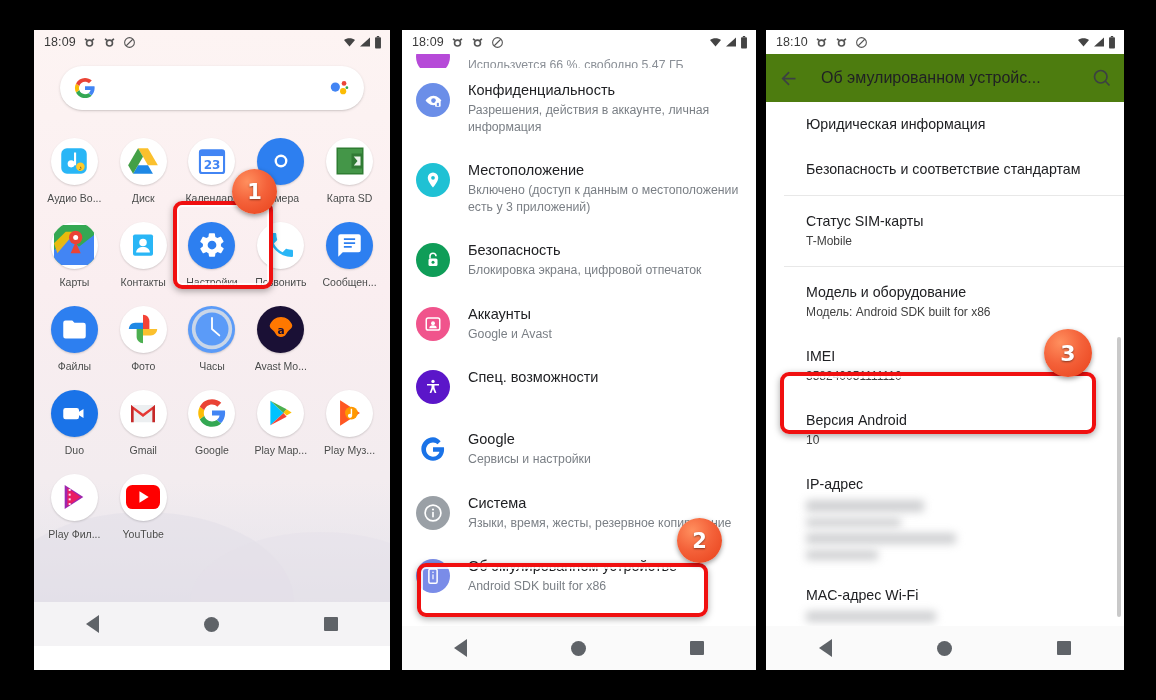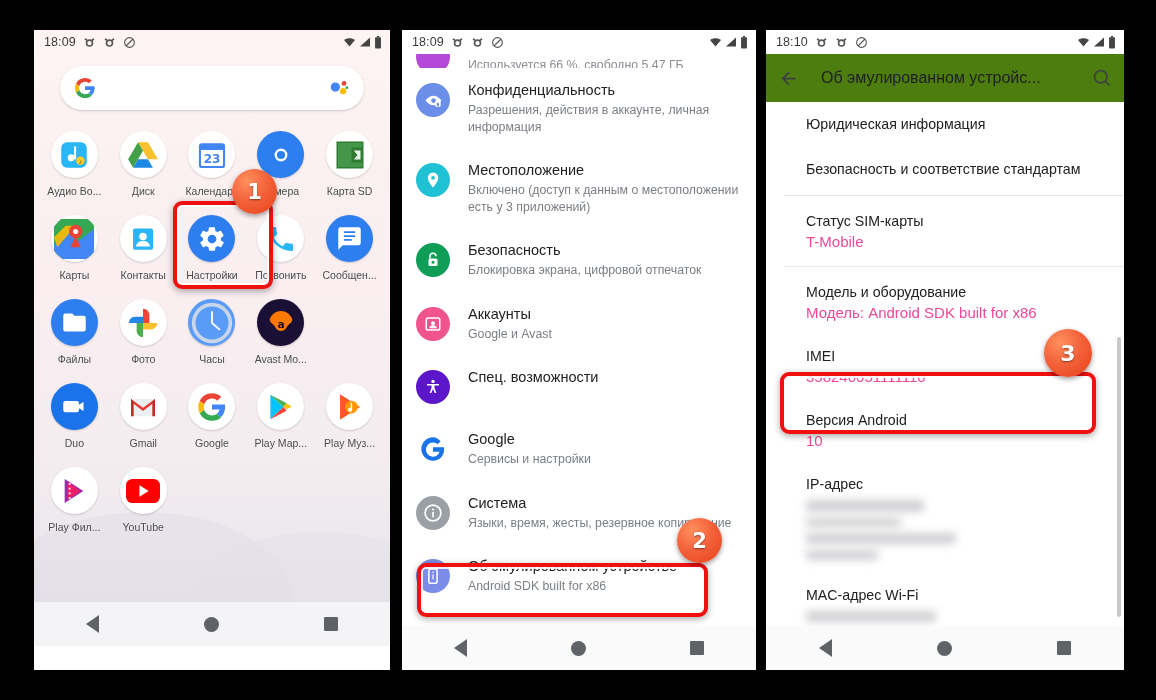--- a/index.html
+++ b/index.html
@@ -35,21 +35,21 @@
     border-radius:50% 50% 0 0 / 100% 100% 0 0;background:rgba(226,223,231,.55);}
   .home-hill2{position:absolute;bottom:44px;right:-60px;width:260px;height:70px;
     border-radius:50% 50% 0 0 / 100% 100% 0 0;background:rgba(228,225,233,.45);}
 
   .searchbar{position:absolute;left:26px;right:26px;top:36px;height:44px;border-radius:23px;
     background:#fff;box-shadow:0 1px 3px rgba(0,0,0,.14),0 1px 1px rgba(0,0,0,.06);
     display:flex;align-items:center;justify-content:space-between;padding:0 14px;box-sizing:border-box;}
 
   .grid{position:absolute;left:0;right:0;top:96px;padding:0 6px;box-sizing:border-box;}
   .grid-row{display:flex;}
-  .cell{width:68.8px;height:84px;display:flex;flex-direction:column;align-items:center;}
+  .cell{width:68.8px;height:84px;display:flex;flex-direction:column;align-items:center;justify-content:center;}
   .app-ico{width:47px;height:47px;border-radius:50%;margin-top:5px;position:relative;
     display:flex;align-items:center;justify-content:center;overflow:hidden;
     box-shadow:0 1px 2px rgba(0,0,0,.16);}
   .app-lbl{margin-top:7px;font-size:10.5px;color:#4a4a4a;white-space:nowrap;
     max-width:68px;overflow:hidden;text-overflow:ellipsis;text-align:center;
     text-shadow:0 0 2px rgba(255,255,255,.7);}
 
   
   .navbar{position:absolute;left:0;right:0;bottom:0;height:44px;background:#f4f3f5;
     display:flex;align-items:center;justify-content:space-around;}
@@ -68,21 +68,21 @@
   .rtitle{font-size:14.5px;color:#202124;line-height:19px;}
   .rsub{font-size:12.3px;color:#7a7f85;line-height:16.5px;margin-top:2px;}
 
   
   .appbar{height:48px;display:flex;align-items:center;padding:0 12px;background:#4d7c0f;box-sizing:border-box;}
   .appbar .title{flex:1;font-size:16px;color:#202124;margin-left:22px;white-space:nowrap;
     overflow:hidden;text-overflow:ellipsis;}
   .p3list{position:relative;height:568px;background:#fff;overflow:hidden;margin-left:18px;}
   .irow{padding:13px 18px 13px 22px;box-sizing:border-box;}
   .ititle{font-size:14.2px;color:#202124;line-height:19px;}
-  .isub{font-size:15px;color:#ec4899;line-height:17px;margin-top:2px;}
+  .isub{font-size:12px;color:#404040;line-height:17px;margin-top:2px;}
   .divider{height:1px;background:#e8e8e8;margin:3px 0;}
   .blurline{background:#cfd0d2;border-radius:3px;filter:blur(4px);margin:6px 0 0 0;}
   .scrollbar{position:absolute;right:3px;top:235px;width:4px;height:280px;background:#c9c9c9;border-radius:2px;}
 
   
   .hl{position:absolute;border:4px solid #f01010;border-radius:9px;box-sizing:border-box;
      box-shadow:0 2px 7px rgba(0,0,0,.35), inset 0 0 0 2px rgba(255,255,255,.85);}
   .badge{position:absolute;border-radius:50%;
      background:radial-gradient(circle at 34% 28%, #ff8f5e 0%, #f4623a 45%, #e8401a 100%);
      box-shadow:0 2px 5px rgba(0,0,0,.4);

